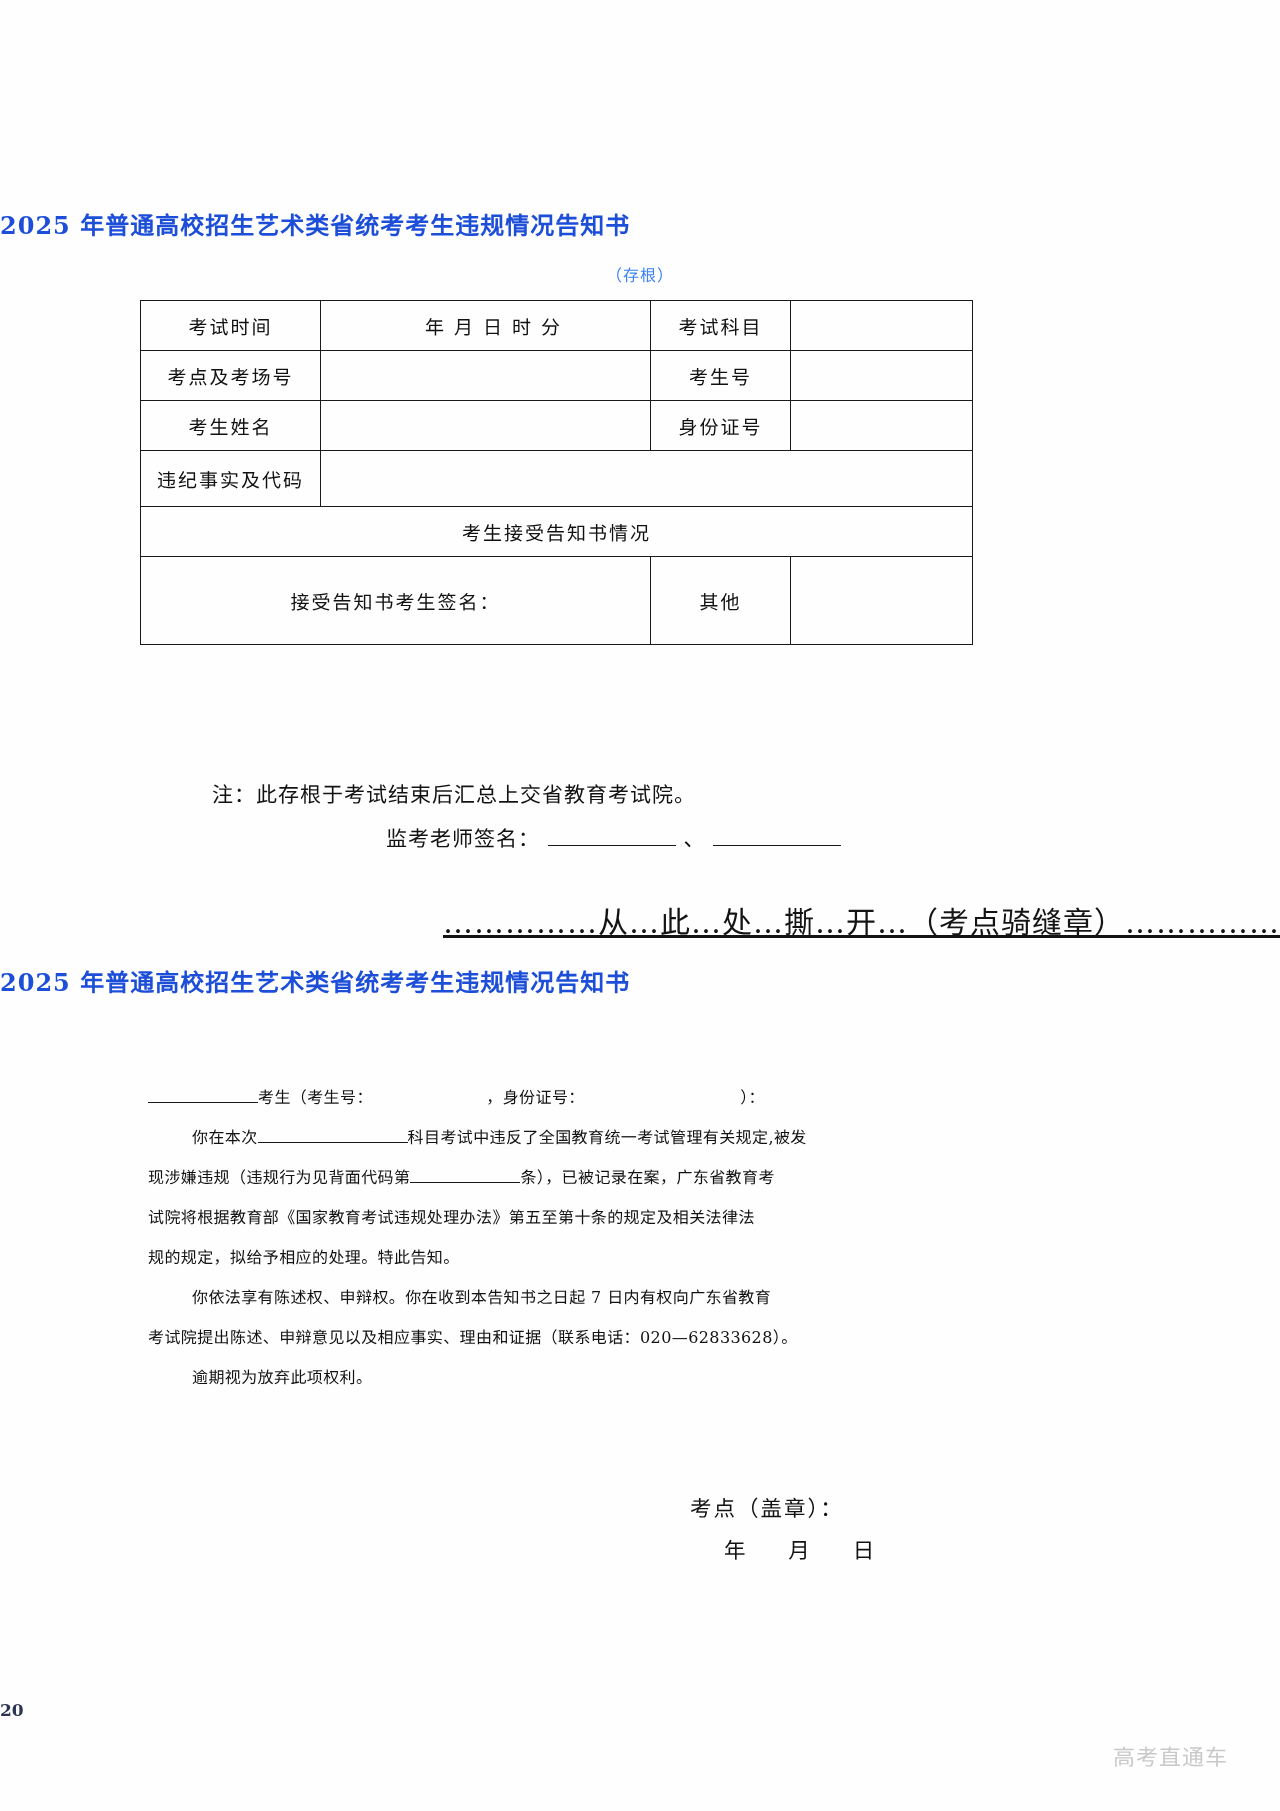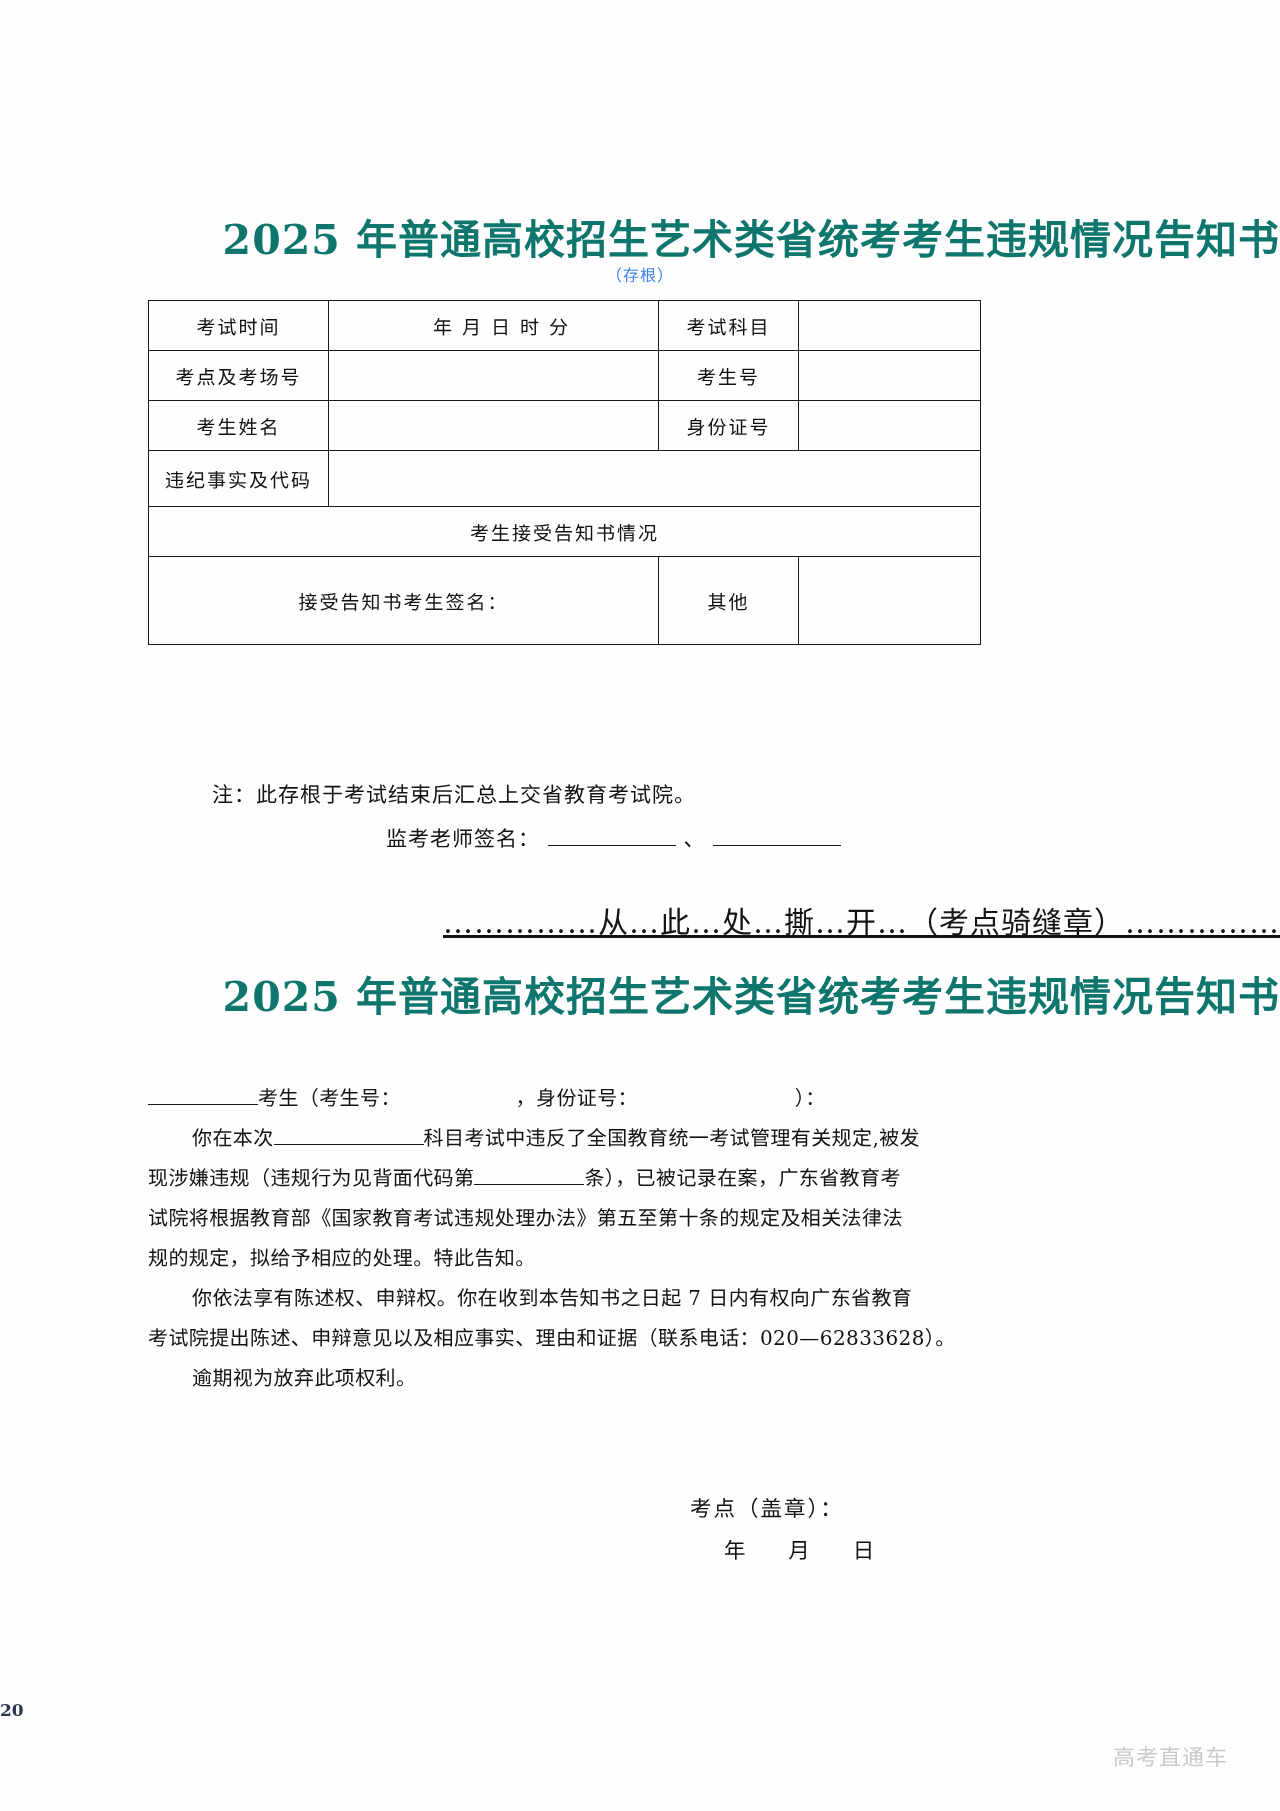--- a/index.html
+++ b/index.html
@@ -17,37 +17,37 @@
   }
 
   .page {
     position: absolute;
     inset: 0;
     background: #fefefe;
   }
 
   
   .doc-title {
-    text-align: right;
-    font-size: 41px;
+    text-align: left;
+    font-size: 24px;
     font-weight: bold;
     letter-spacing: 1px;
-    color: #0f766e;
+    color: #1d4ed8;
   }
   .subtitle {
     text-align: center;
     font-size: 16px;
     letter-spacing: 1px;
     color: #3b82f6;
   }
 
   
   .form-table {
     position: absolute;
-    left: 148px;
+    left: 140px;
     top: 300px;
     width: 832px;
     border-collapse: collapse;
     table-layout: fixed;
   }
   .form-table td {
     border: 1.6px solid #1a1a1a;
     font-size: 19px;
     text-align: center;
     vertical-align: middle;
@@ -91,21 +91,21 @@
     white-space: nowrap;
     text-decoration: underline;
   }
 
   
   .body-block {
     position: absolute;
     left: 148px;
     top: 1078px;
     width: 840px;
-    font-size: 20px;
+    font-size: 16px;
     line-height: 40px;
     color: #121212;
     letter-spacing: 0.4px;
   }
   .body-line {
     white-space: nowrap;
     height: 40px;
   }
   .indent2 { padding-left: 44px; }
 

